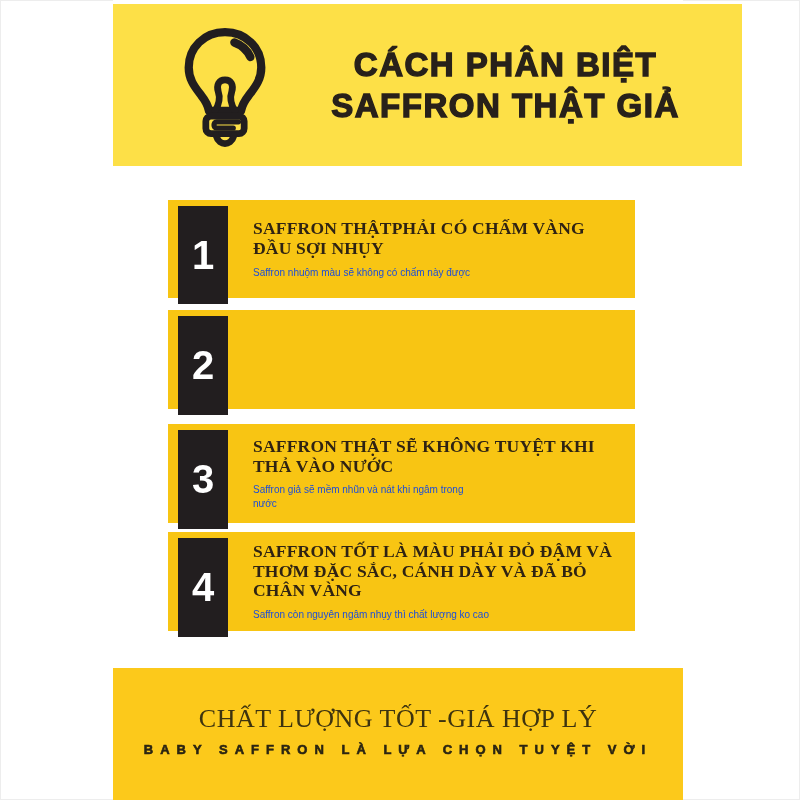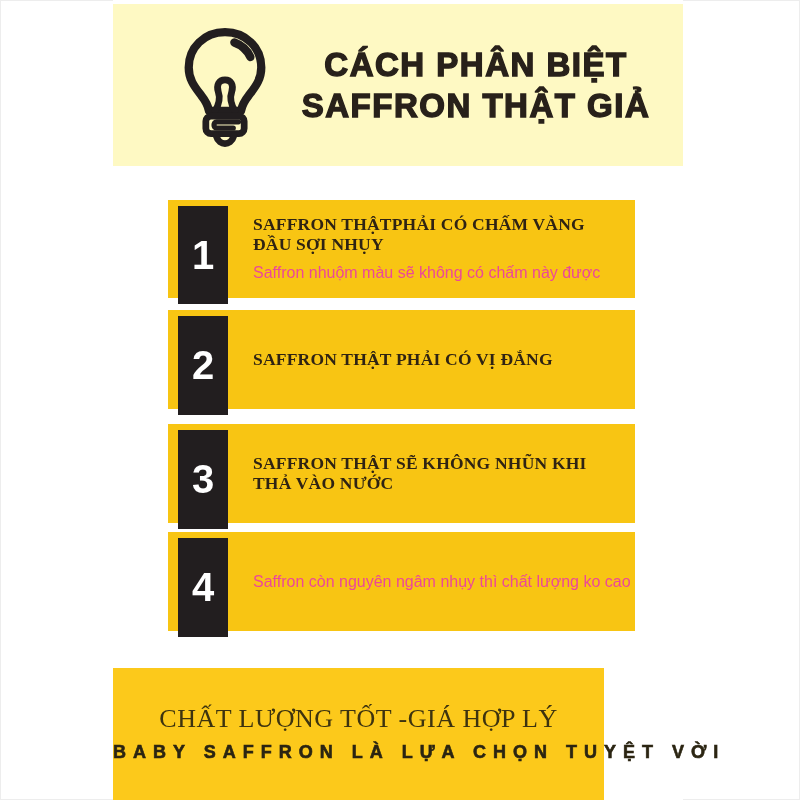--- a/index.html
+++ b/index.html
@@ -15,22 +15,22 @@
     box-shadow: inset 0 0 0 1px #ededed;
     pointer-events:none;
   }
   .poster {
     position:absolute; left:113px; top:0; width:570px; height:800px;
     background:#ffffff;
   }
 
   
   .header-band {
-    position:absolute; left:0; top:4px; width:570px; height:162px;
-    background:#fef9c3;
+    position:absolute; left:0; top:4px; width:629px; height:162px;
+    background:#fde047;
   }
   .bulb {
     position:absolute; left:55px; top:17px; width:114px; height:128px;
   }
   .header-title {
     position:absolute; left:162px; right:6px; top:0; height:162px;
     display:flex; flex-direction:column; justify-content:center; align-items:center;
     font-weight:bold; font-size:33px; line-height:41px;
     letter-spacing:1.5px; color:#28211A;
     -webkit-text-stroke:1.4px #28211A;
@@ -59,36 +59,36 @@
     display:flex; flex-direction:column; justify-content:center;
     gap:7px; z-index:1;
   }
   .item-heading {
     font-family:"Liberation Serif", serif;
     font-weight:bold; font-size:17.5px; line-height:1.12;
     letter-spacing:0.2px; color:#2F2313;
     white-space:pre;
   }
   .item-body {
-    font-size:16px; line-height:1.32; color:#ec4899;
+    font-size:10px; line-height:1.32; color:#1d4ed8;
     white-space:pre;
   }
 
   
   .footer-band {
-    position:absolute; left:0; top:668px; width:491px; height:132px;
+    position:absolute; left:0; top:668px; width:570px; height:132px;
     background:#FCC91B; text-align:center; padding-top:36px;
   }
   .footer-line1 {
     font-family:"Liberation Serif", serif;
     font-size:26px; color:#3D330F; letter-spacing:0.5px;
   }
   .footer-line2 {
     margin-top:8px;
-    font-weight:bold; font-size:18px; letter-spacing:7px;
+    font-weight:bold; font-size:13px; letter-spacing:7px;
     color:#2B2512; -webkit-text-stroke:0.6px #2B2512;
     white-space:nowrap;
   }
 </style>
 </head>
 <body>
 
 <div class="canvas-frame"></div>
 
 <div class="poster">
@@ -115,37 +115,41 @@
       <div class="item-heading">SAFFRON THẬTPHẢI CÓ CHẤM VÀNG
 ĐẦU SỢI NHỤY</div>
       <div class="item-body">Saffron nhuộm màu sẽ không có chấm này được</div>
     </div>
   </div>
 
   <div class="item item-2">
     <div class="panel"></div>
     <div class="num-block">2</div>
     <div class="item-text">
-      <div class="item-heading">SAFFRON THẬT PHẢI CÓ VỊ ĐẮNG</div>
     </div>
   </div>
 
   <div class="item item-3">
     <div class="panel"></div>
     <div class="num-block">3</div>
     <div class="item-text">
-      <div class="item-heading">SAFFRON THẬT SẼ KHÔNG NHŨN KHI
+      <div class="item-heading">SAFFRON THẬT SẼ KHÔNG TUYỆT KHI
 THẢ VÀO NƯỚC</div>
+      <div class="item-body">Saffron giả sẽ mềm nhũn và nát khi ngâm trong
+nước</div>
     </div>
   </div>
 
   <div class="item item-4">
     <div class="panel"></div>
     <div class="num-block">4</div>
     <div class="item-text">
+      <div class="item-heading">SAFFRON TỐT LÀ MÀU PHẢI ĐỎ ĐẬM VÀ
+THƠM ĐẶC SẮC, CÁNH DÀY VÀ ĐÃ BỎ
+CHÂN VÀNG</div>
       <div class="item-body">Saffron còn nguyên ngâm nhụy thì chất lượng ko cao</div>
     </div>
   </div>
 
   <div class="footer-band">
     <div class="footer-line1">CHẤT LƯỢNG TỐT -GIÁ HỢP LÝ</div>
     <div class="footer-line2">BABY SAFFRON LÀ LỰA CHỌN TUYỆT VỜI</div>
   </div>
 
 </div>

